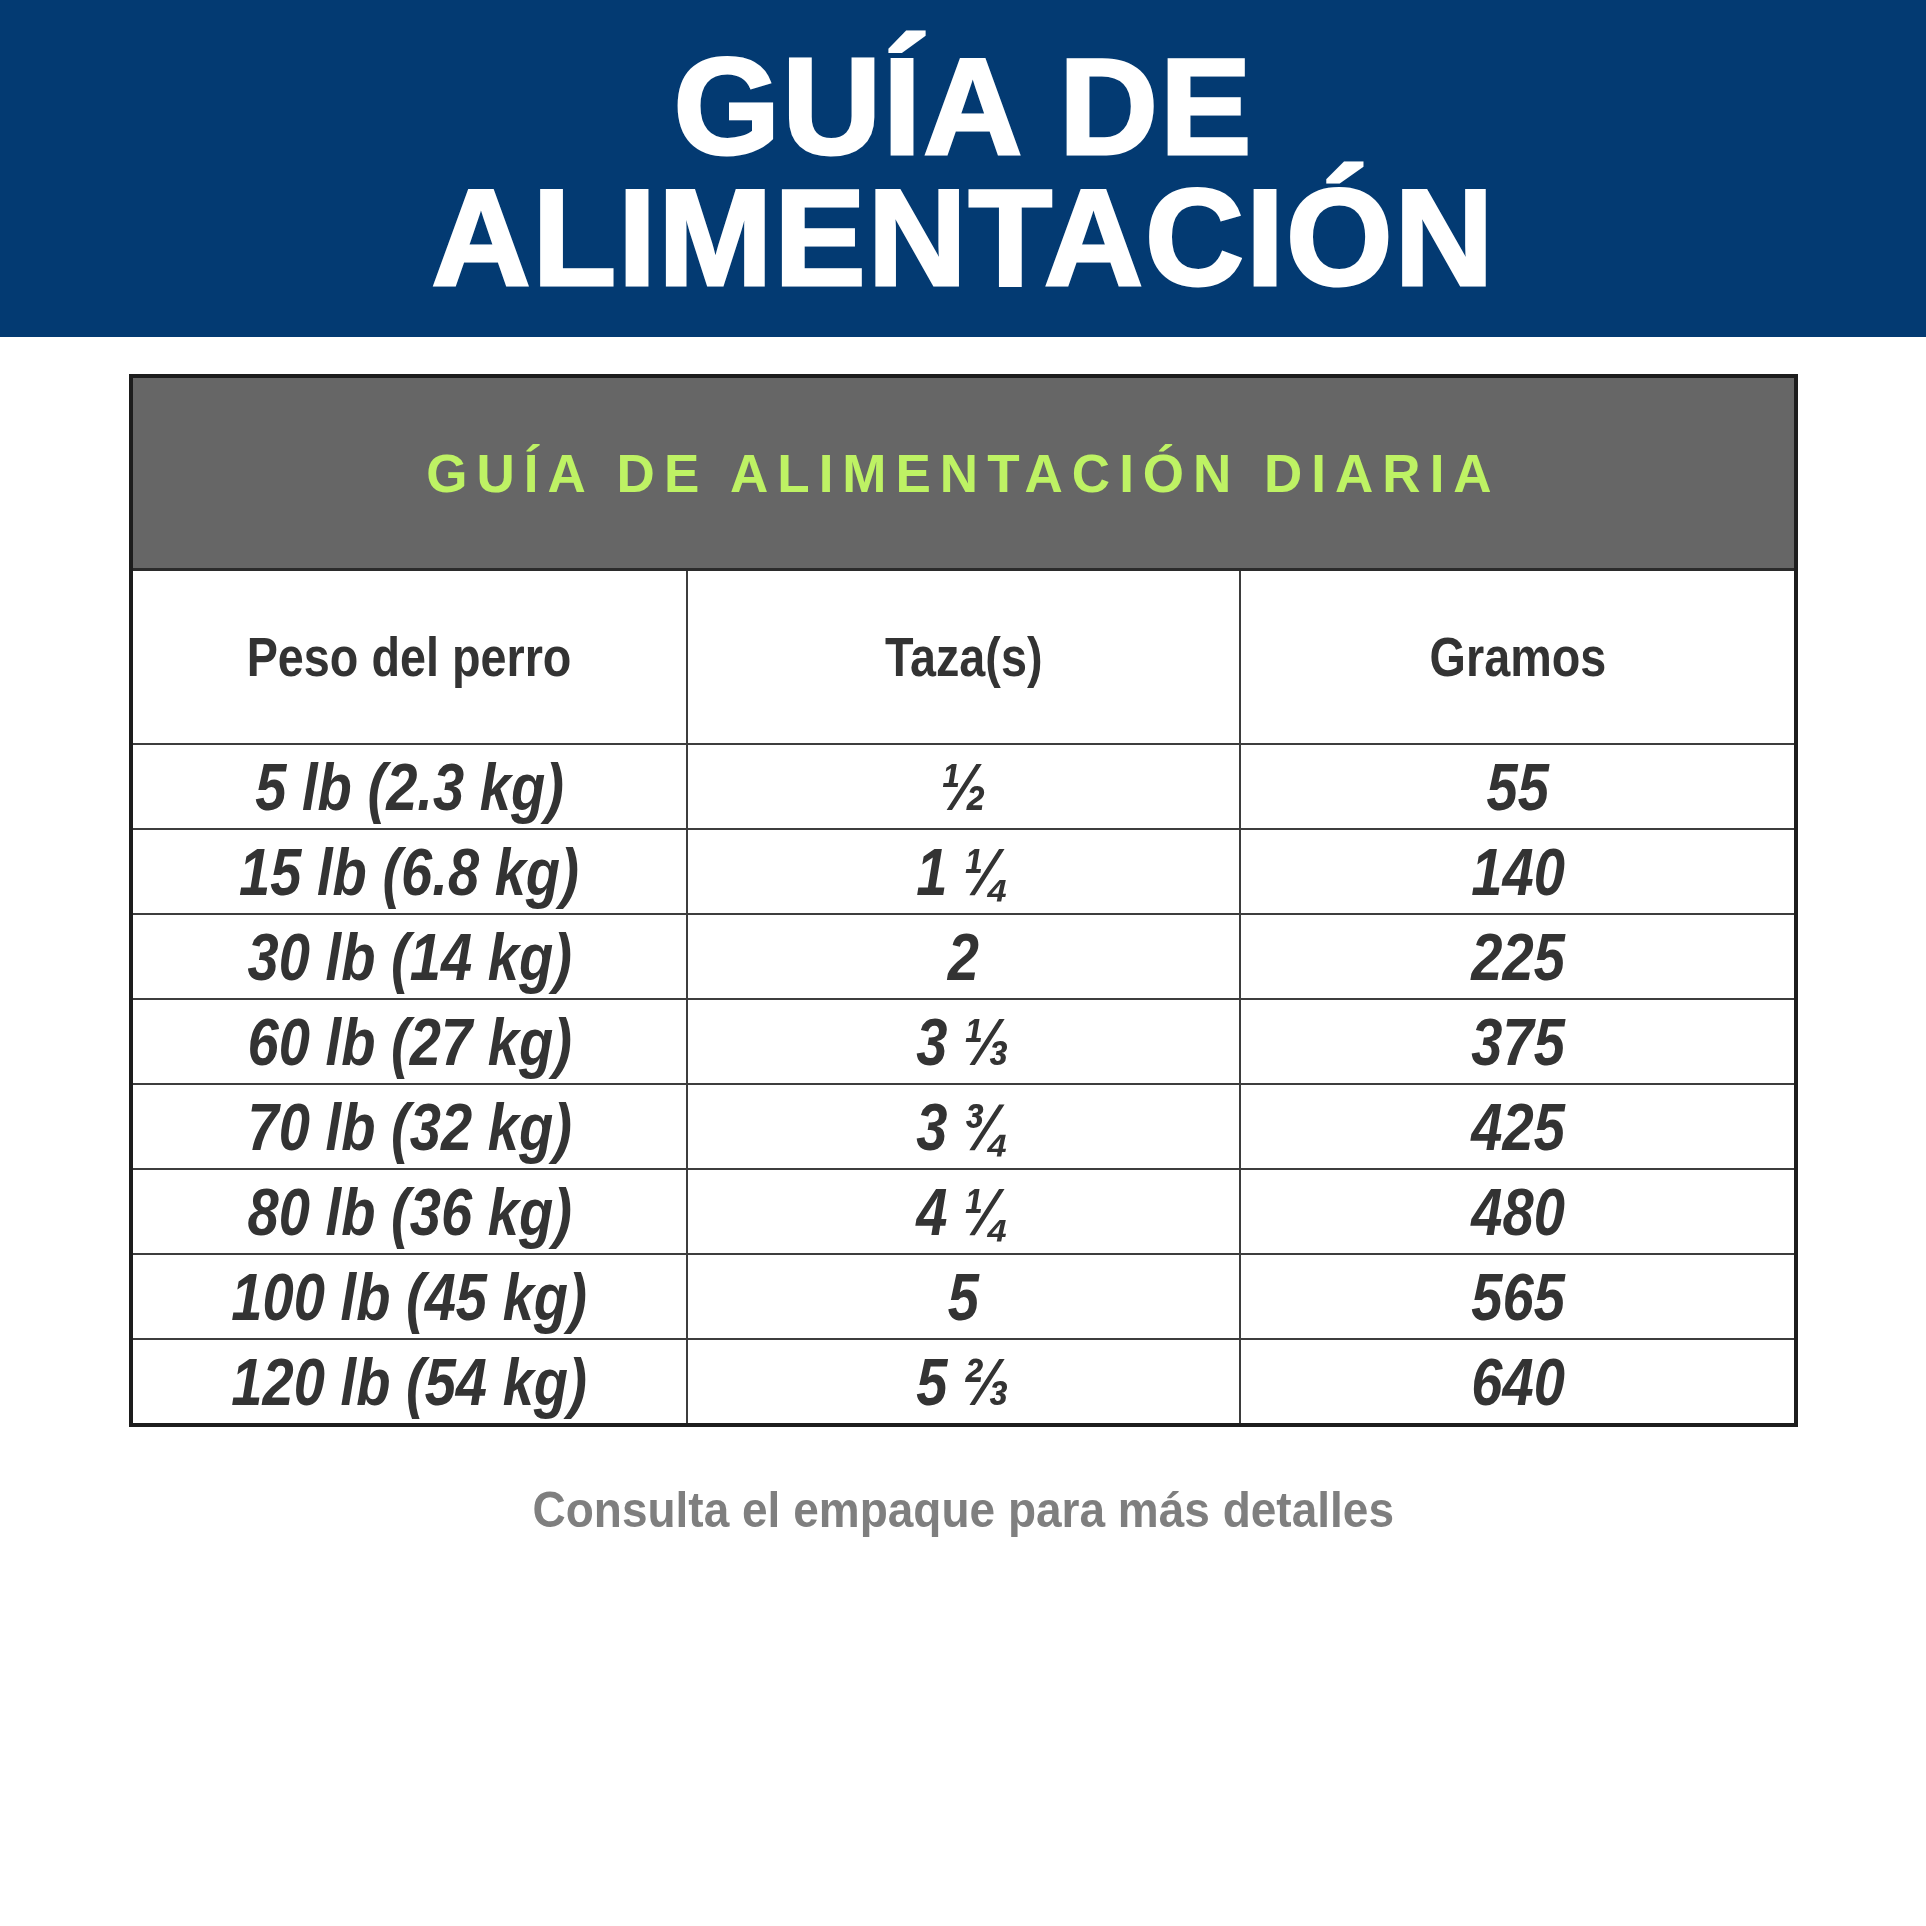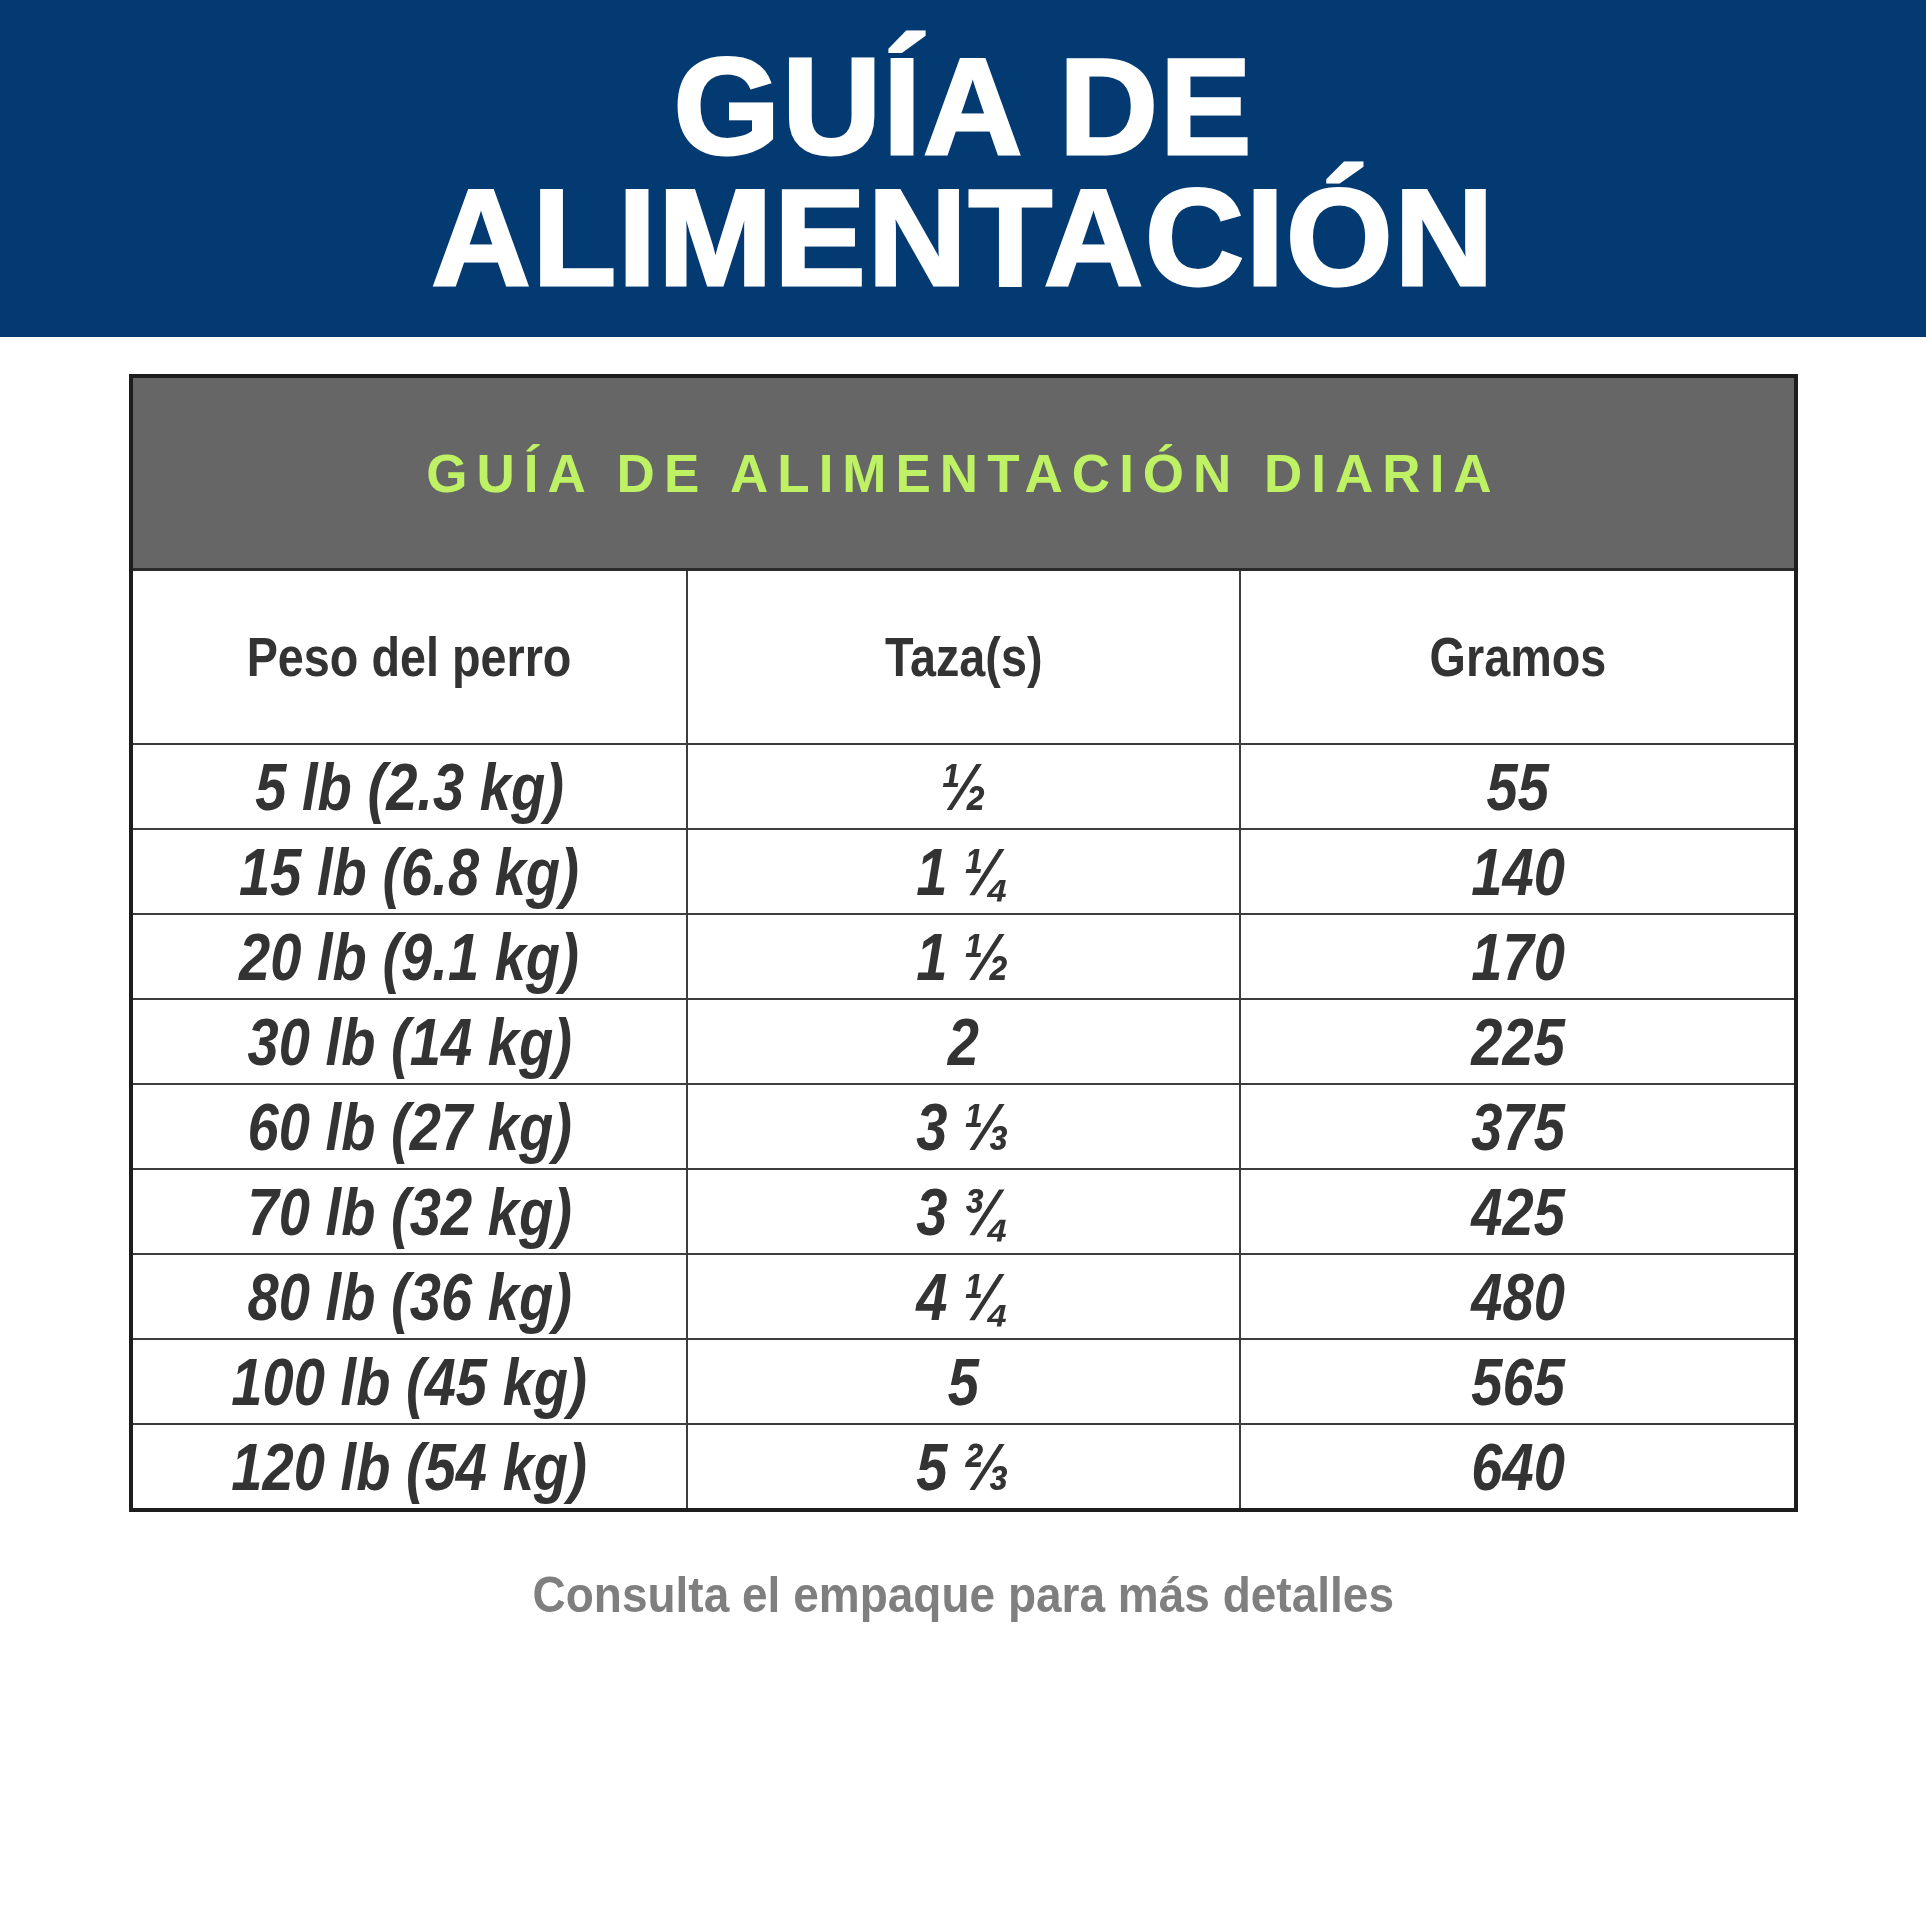--- a/index.html
+++ b/index.html
@@ -140,25 +140,20 @@
     <td><span class="cnd">55</span></td>
   </tr>
 
 
   <tr>
     <td><span class="cnd">15 lb (6.8 kg)</span></td>
     <td><span class="cnd">1 ¼</span></td>
     <td><span class="cnd">140</span></td>
   </tr>
 
-  <tr>
-    <td><span class="cnd">20 lb (9.1 kg)</span></td>
-    <td><span class="cnd">1 ½</span></td>
-    <td><span class="cnd">170</span></td>
-  </tr>
 
   <tr>
     <td><span class="cnd">30 lb (14 kg)</span></td>
     <td><span class="cnd">2</span></td>
     <td><span class="cnd">225</span></td>
   </tr>
 
 
 
   <tr>

